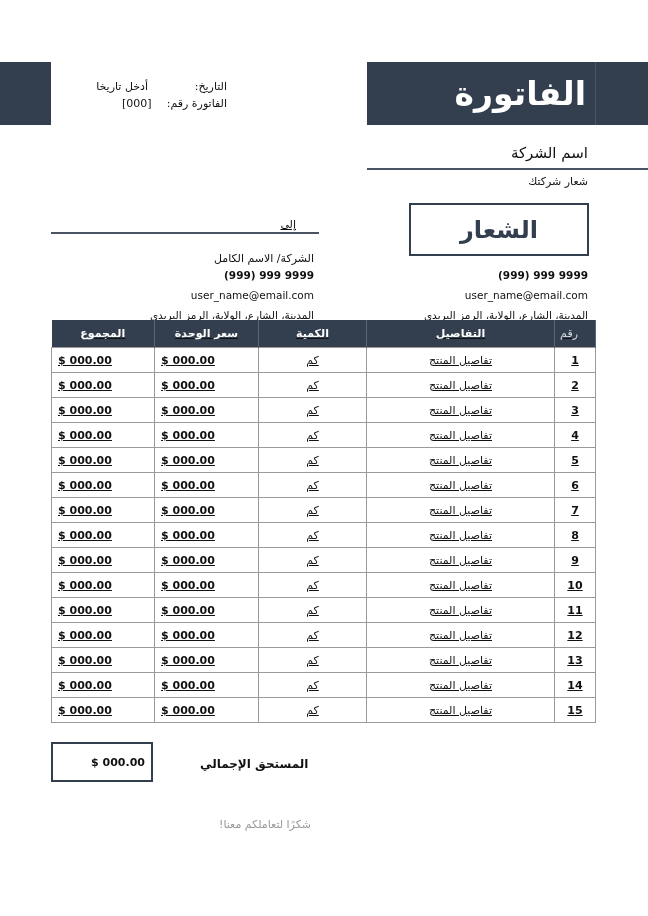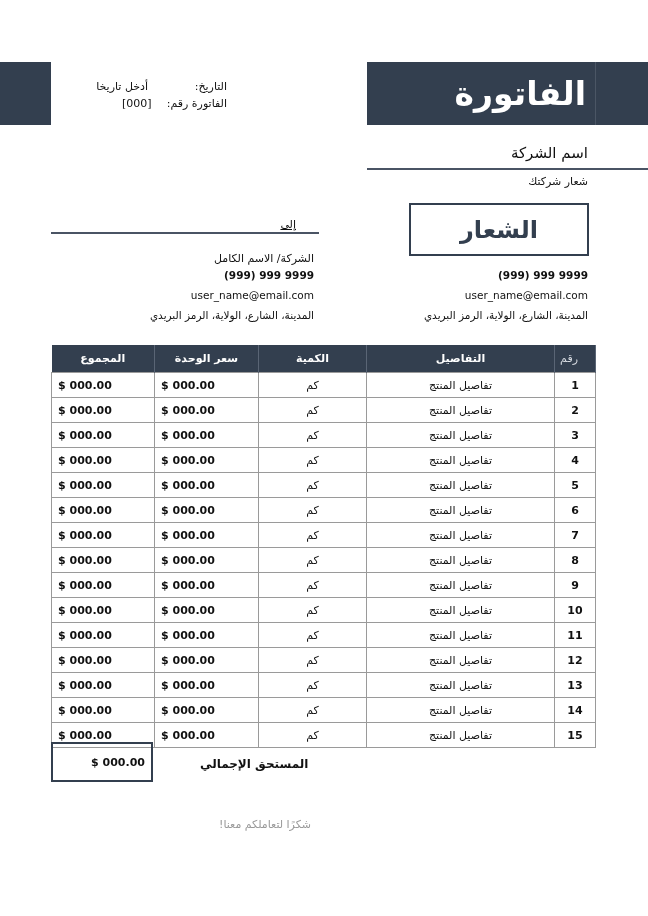--- a/index.html
+++ b/index.html
@@ -13,21 +13,21 @@
   #title{right:62px;top:70px;font-size:33px;font-weight:bold;color:#fff;line-height:48px;}
   .meta-label{font-size:11px;color:#111;}
   #company-name{right:60px;top:132px;font-size:15px;line-height:26px;margin-top:8px;}
   #company-line{left:367px;top:168px;width:281px;height:2px;background:#4a5464;}
   #slogan{right:60px;top:175px;font-size:11px;}
   #logo-box{left:409px;top:203px;width:176px;height:49px;border:2px solid #333f4f;display:flex;align-items:center;justify-content:center;font-size:24px;font-weight:bold;color:#333f4f;}
   #to-label{right:352px;top:218px;font-size:11px;text-decoration:underline;}
   #to-line{left:51px;top:232px;width:268px;height:2px;background:#4a5464;}
   .info{font-size:10.5px;line-height:14px;white-space:nowrap;}
   .info.b{font-weight:bold;}
-  table{border-collapse:collapse;position:absolute;left:51px;top:345px;width:544px;table-layout:fixed;}
+  table{border-collapse:collapse;position:absolute;left:51px;top:320px;width:544px;table-layout:fixed;text-decoration:underline;}
   th{background:#333f4f;color:#fff;font-size:11px;height:25px;font-weight:bold;border-right:1px solid #5a6575;}
   th.num{font-weight:normal;color:#d8dce2;text-align:right;padding-right:17px;}
   td{height:24px;border:1px solid #9a9a9a;font-size:11px;padding:0 6px;}
   td.num{font-weight:bold;text-align:center;}
   td.money{font-weight:bold;text-align:left;direction:ltr;}
   td.c{text-align:center;}
   #total-box{left:51px;top:742px;width:102px;height:40px;border:2px solid #333f4f;border-top-width:2px;display:flex;align-items:center;justify-content:flex-end;padding-right:6px;box-sizing:border-box;font-size:11px;font-weight:bold;}
   #total-label{left:200px;top:757px;font-size:12px;font-weight:bold;}
   #thanks{left:0;width:530px;top:818px;text-align:center;font-size:11px;color:#999;}
 </style>

